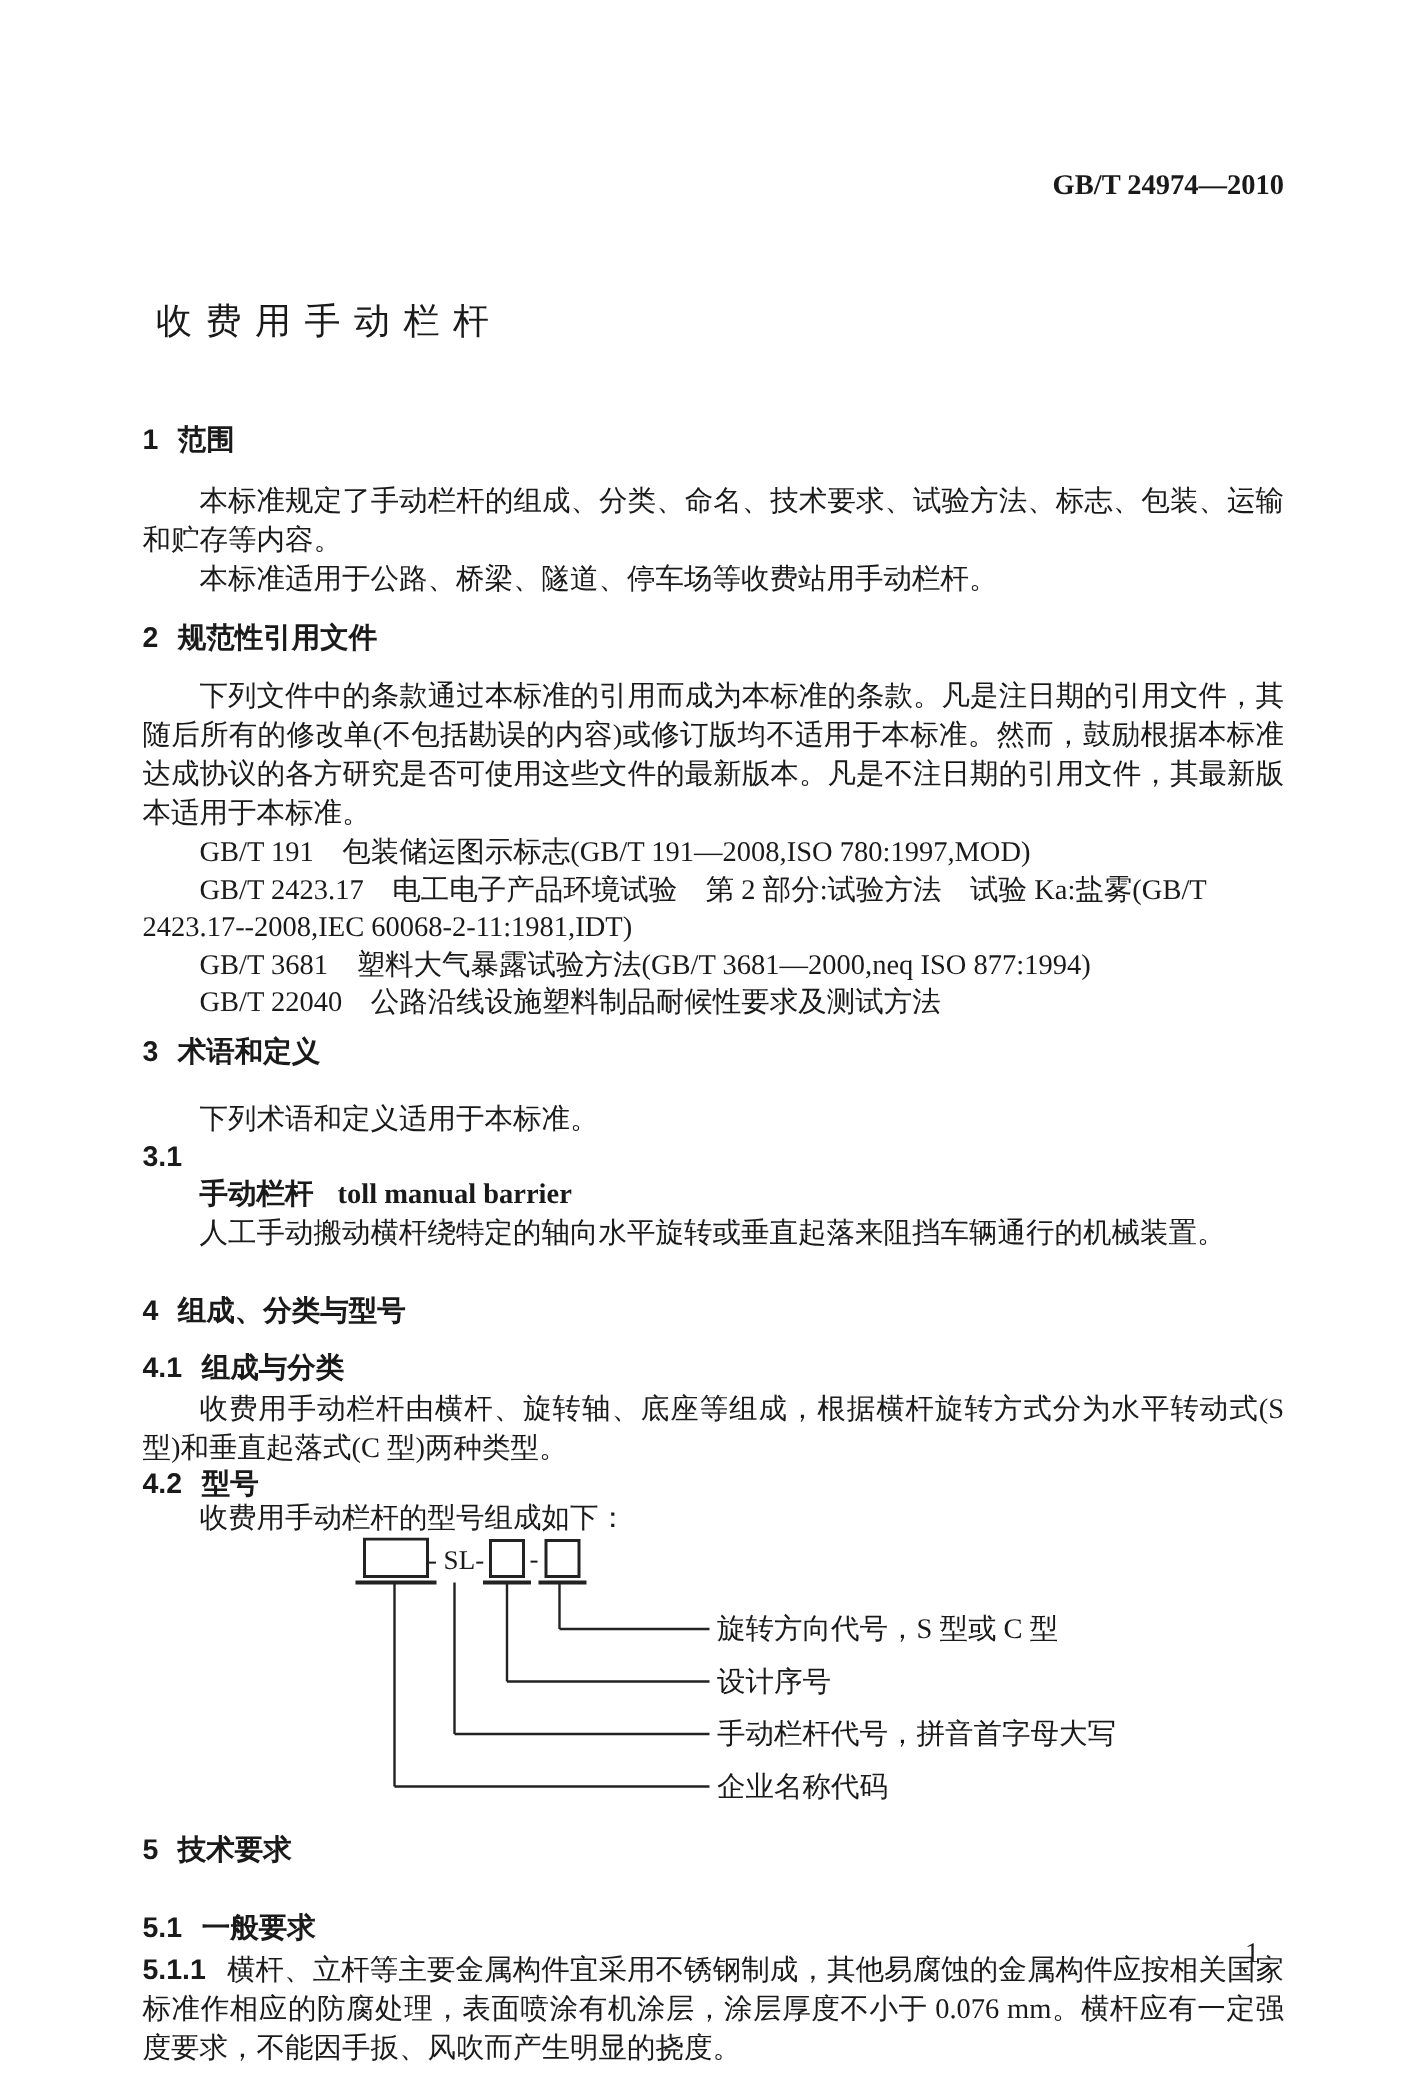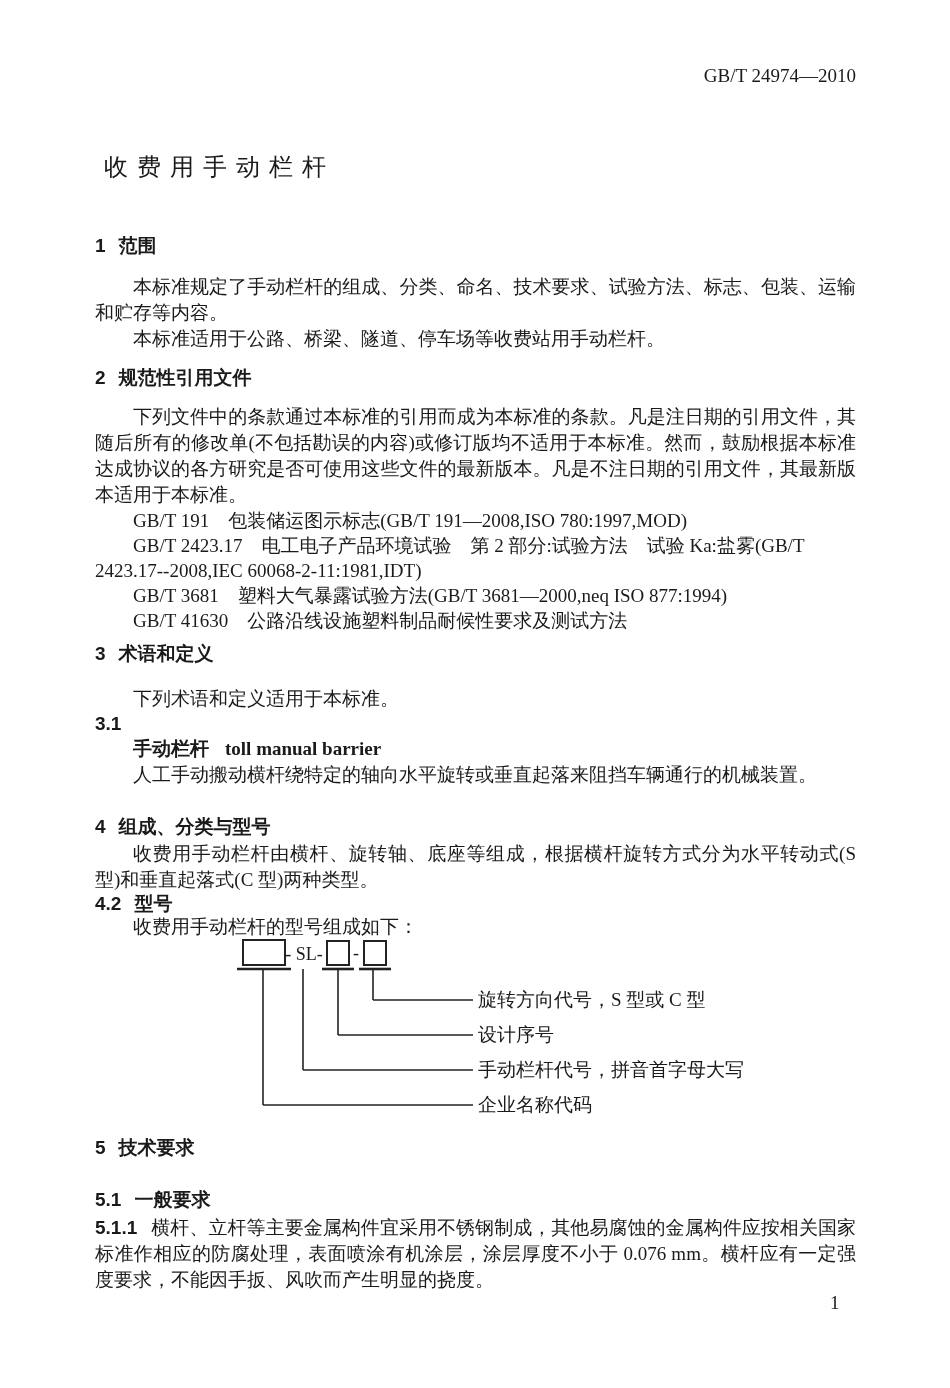--- a/index.html
+++ b/index.html
@@ -9,23 +9,23 @@
     margin:0 auto;
     background:#ffffff;
     color:#1a1a1a;
     font-family:"Liberation Serif", serif;
     font-size:19px;
     overflow:hidden;
   }
   .content { padding:0 94px 0 95px; }
 
   .std-no {
-    padding-top:66px;
+    padding-top:114px;
     text-align:right;
-    font-weight:normal;
+    font-weight:bold;
     font-size:19px;
     line-height:20px;
     font-family:"Liberation Serif", serif;
   }
   .doc-title {
     margin:66px 0 0 0;
     text-align:left;
     font-size:24px;
     line-height:30px;
     font-weight:normal;
@@ -110,34 +110,37 @@
     <p class="indent p-s1a">本标准规定了手动栏杆的组成、分类、命名、技术要求、试验方法、标志、包装、运输和贮存等内容。</p>
     <p class="indent">本标准适用于公路、桥梁、隧道、停车场等收费站用手动栏杆。</p>
 
     <div class="heading h-s2">
       <span class="num">2</span><span>规范性引用文件</span>
     </div>
     <p class="indent p-s2">下列文件中的条款通过本标准的引用而成为本标准的条款。凡是注日期的引用文件，其随后所有的修改单(不包括勘误的内容)或修订版均不适用于本标准。然而，鼓励根据本标准达成协议的各方研究是否可使用这些文件的最新版本。凡是不注日期的引用文件，其最新版本适用于本标准。</p>
     <p class="ref">GB/T 191　包装储运图示标志(GB/T 191—2008,ISO 780:1997,MOD)</p>
     <p class="ref">GB/T 2423.17　电工电子产品环境试验　第 2 部分:试验方法　试验 Ka:盐雾(GB/T 2423.17--2008,IEC 60068-2-11:1981,IDT)</p>
     <p class="ref">GB/T 3681　塑料大气暴露试验方法(GB/T 3681—2000,neq ISO 877:1994)</p>
-    <p class="ref">GB/T 41630　公路沿线设施塑料制品耐候性要求及测试方法</p>
+    <p class="ref">GB/T 22040　公路沿线设施塑料制品耐候性要求及测试方法</p>
 
     <div class="heading h-s3">
       <span class="num">3</span><span>术语和定义</span>
     </div>
     <p class="indent p-s3">下列术语和定义适用于本标准。</p>
     <div class="clause-num-line">3.1</div>
     <p class="term-line">
       <span>手动栏杆</span><span class="term-en">toll manual barrier</span>
     </p>
     <p class="indent">人工手动搬动横杆绕特定的轴向水平旋转或垂直起落来阻挡车辆通行的机械装置。</p>
 
     <div class="heading h-s4">
       <span class="num">4</span><span>组成、分类与型号</span>
+    </div>
+    <div class="heading h-s41">
+      <span class="num">4.1</span><span>组成与分类</span>
     </div>
     <p class="indent p-s41">收费用手动栏杆由横杆、旋转轴、底座等组成，根据横杆旋转方式分为水平转动式(S 型)和垂直起落式(C 型)两种类型。</p>
     <div class="heading">
       <span class="num">4.2</span><span>型号</span>
     </div>
     <p class="indent p-s42">收费用手动栏杆的型号组成如下：</p>
 
     <svg class="diagram-svg" width="760" height="185" viewBox="0 0 760 185" xmlns="http://www.w3.org/2000/svg">
 
       <rect x="148" y="1" width="42" height="25"></rect>

